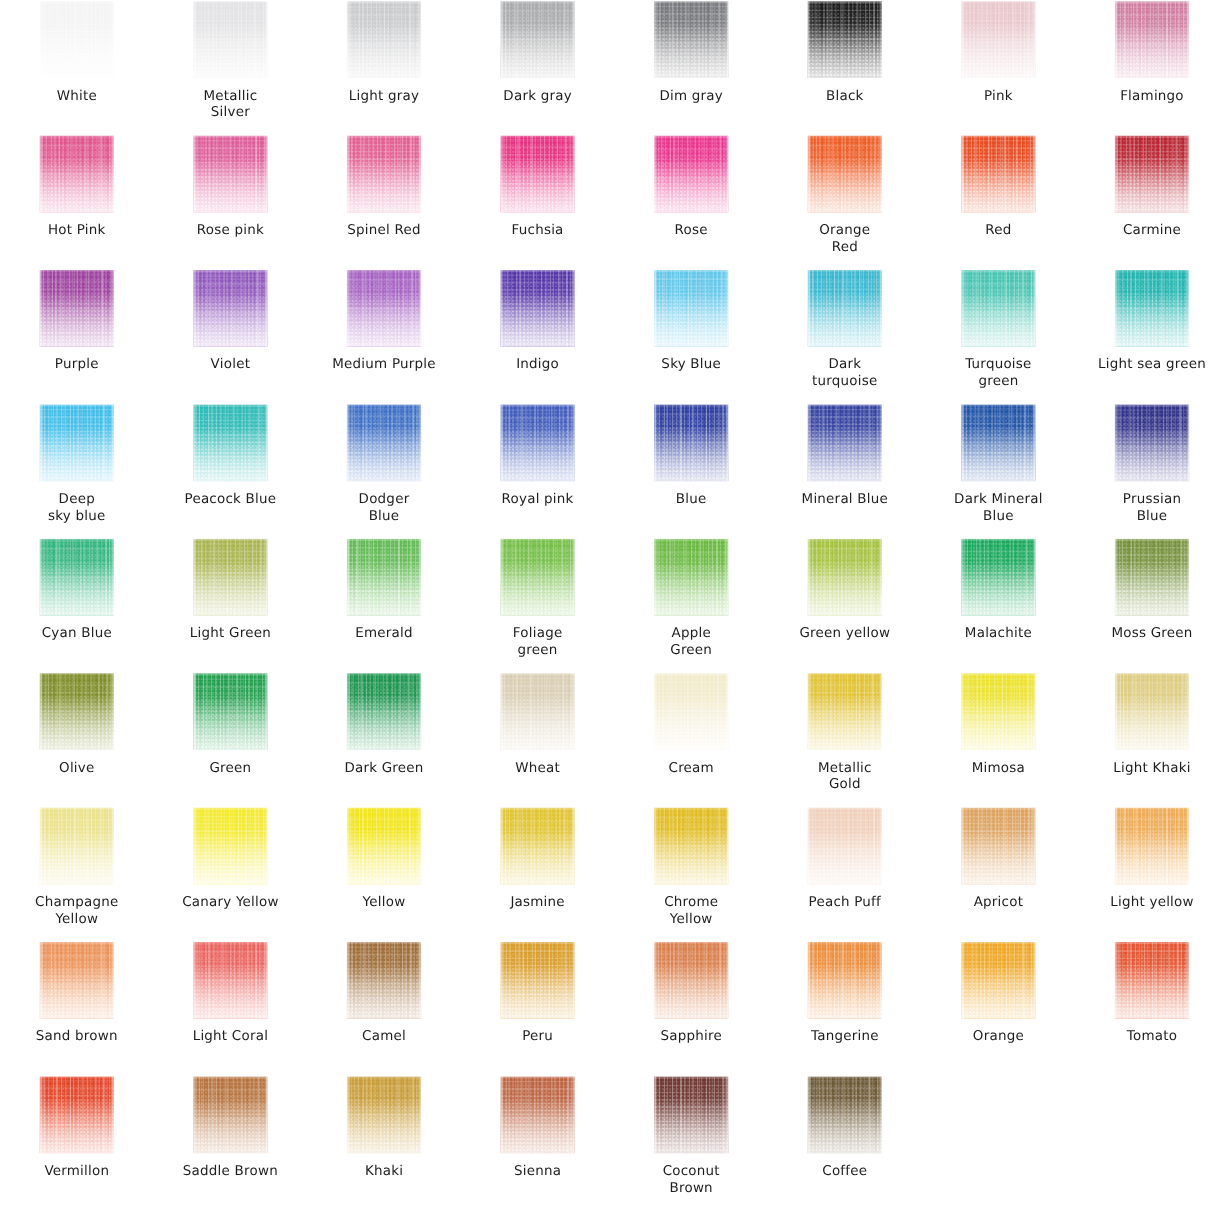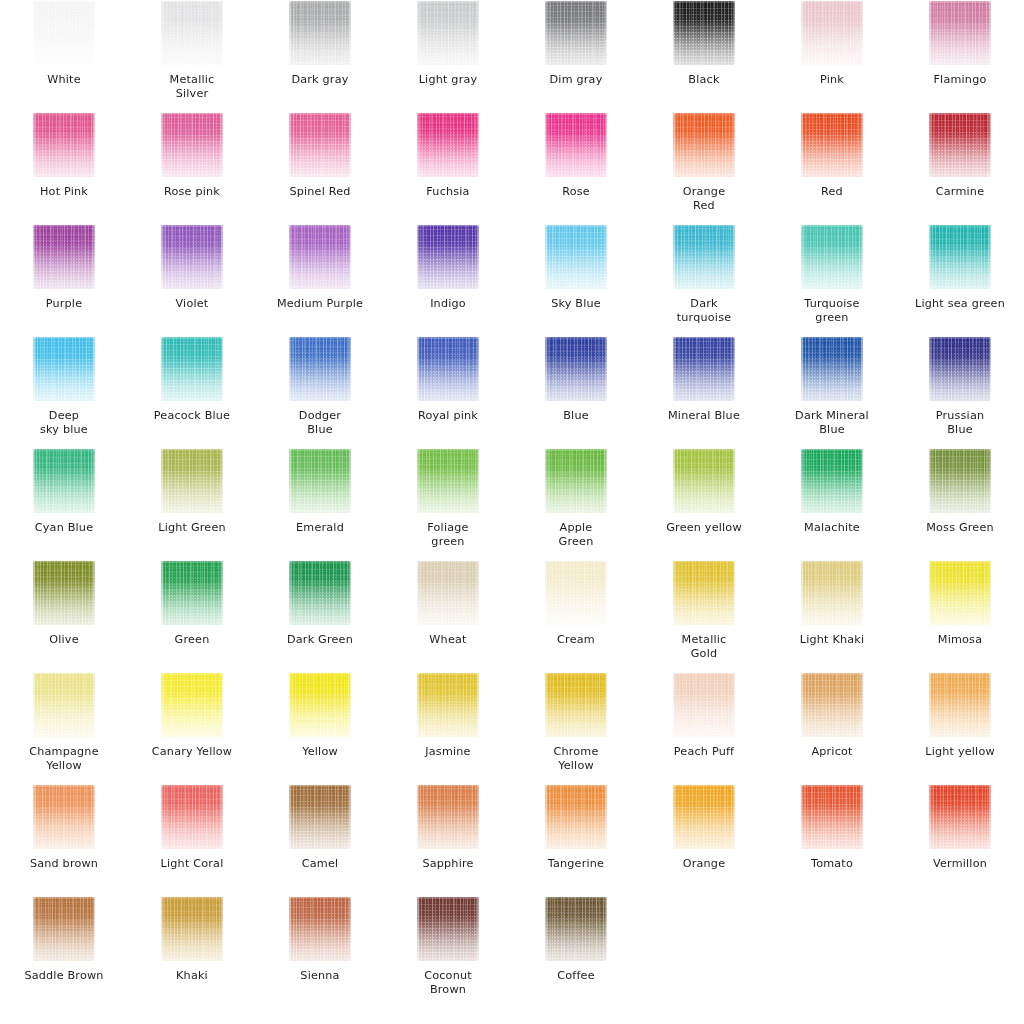--- a/index.html
+++ b/index.html
@@ -167,40 +167,40 @@
           <div class="chip-grain" style="background-position: 1px 0px, 3px 0px, 0px 2px;"></div>
           <div class="chip-fade"></div>
           <div class="chip-speckle"></div>
           <div class="chip-edge"></div>
         </div>
         <div class="swatch-label">Metallic
 Silver</div>
       </div>
       <div class="swatch-cell">
         <div class="swatch-chip">
+          <div class="chip-base" style="background: rgb(201, 202, 204);"></div>
+          <div class="chip-grain" style="background-position: 2px 0px, 6px 0px, 0px 4px;"></div>
+          <div class="chip-fade"></div>
+          <div class="chip-speckle"></div>
+          <div class="chip-edge"></div>
+        </div>
+        <div class="swatch-label">Light gray</div>
+      </div>
+      <div class="swatch-cell">
+        <div class="swatch-chip">
           <div class="chip-base" style="background: rgb(168, 169, 171);"></div>
           <div class="chip-grain" style="background-position: 3px 0px, 9px 0px, 0px 1px;"></div>
           <div class="chip-fade"></div>
           <div class="chip-speckle"></div>
           <div class="chip-edge"></div>
         </div>
         <div class="swatch-label">Dark gray</div>
       </div>
       <div class="swatch-cell">
         <div class="swatch-chip">
-          <div class="chip-base" style="background: rgb(201, 202, 204);"></div>
-          <div class="chip-grain" style="background-position: 2px 0px, 6px 0px, 0px 4px;"></div>
-          <div class="chip-fade"></div>
-          <div class="chip-speckle"></div>
-          <div class="chip-edge"></div>
-        </div>
-        <div class="swatch-label">Light gray</div>
-      </div>
-      <div class="swatch-cell">
-        <div class="swatch-chip">
           <div class="chip-base" style="background: rgb(118, 119, 122);"></div>
           <div class="chip-grain" style="background-position: 4px 0px, 1px 0px, 0px 3px;"></div>
           <div class="chip-fade"></div>
           <div class="chip-speckle"></div>
           <div class="chip-edge"></div>
         </div>
         <div class="swatch-label">Dim gray</div>
       </div>
       <div class="swatch-cell">
         <div class="swatch-chip">
@@ -617,40 +617,40 @@
           <div class="chip-grain" style="background-position: 4px 0px, 6px 0px, 0px 2px;"></div>
           <div class="chip-fade"></div>
           <div class="chip-speckle"></div>
           <div class="chip-edge"></div>
         </div>
         <div class="swatch-label">Metallic
 Gold</div>
       </div>
       <div class="swatch-cell">
         <div class="swatch-chip">
+          <div class="chip-base" style="background: rgb(236, 226, 41);"></div>
+          <div class="chip-grain" style="background-position: 5px 0px, 9px 0px, 0px 4px;"></div>
+          <div class="chip-fade"></div>
+          <div class="chip-speckle"></div>
+          <div class="chip-edge"></div>
+        </div>
+        <div class="swatch-label">Mimosa</div>
+      </div>
+      <div class="swatch-cell">
+        <div class="swatch-chip">
           <div class="chip-base" style="background: rgb(221, 203, 125);"></div>
           <div class="chip-grain" style="background-position: 6px 0px, 1px 0px, 0px 1px;"></div>
           <div class="chip-fade"></div>
           <div class="chip-speckle"></div>
           <div class="chip-edge"></div>
         </div>
         <div class="swatch-label">Light Khaki</div>
       </div>
       <div class="swatch-cell">
         <div class="swatch-chip">
-          <div class="chip-base" style="background: rgb(236, 226, 41);"></div>
-          <div class="chip-grain" style="background-position: 5px 0px, 9px 0px, 0px 4px;"></div>
-          <div class="chip-fade"></div>
-          <div class="chip-speckle"></div>
-          <div class="chip-edge"></div>
-        </div>
-        <div class="swatch-label">Mimosa</div>
-      </div>
-      <div class="swatch-cell">
-        <div class="swatch-chip">
           <div class="chip-base" style="background: rgb(235, 226, 138);"></div>
           <div class="chip-grain" style="background-position: 0px 0px, 4px 0px, 0px 3px;"></div>
           <div class="chip-fade"></div>
           <div class="chip-speckle"></div>
           <div class="chip-edge"></div>
         </div>
         <div class="swatch-label">Champagne
 Yellow</div>
       </div>
       <div class="swatch-cell">
@@ -749,20 +749,30 @@
           <div class="chip-base" style="background: rgb(158, 108, 56);"></div>
           <div class="chip-grain" style="background-position: 3px 0px, 1px 0px, 0px 3px;"></div>
           <div class="chip-fade"></div>
           <div class="chip-speckle"></div>
           <div class="chip-edge"></div>
         </div>
         <div class="swatch-label">Camel</div>
       </div>
       <div class="swatch-cell">
         <div class="swatch-chip">
+          <div class="chip-base" style="background: rgb(217, 156, 40);"></div>
+          <div class="chip-grain" style="background-position: 4px 0px, 4px 0px, 0px 0px;"></div>
+          <div class="chip-fade"></div>
+          <div class="chip-speckle"></div>
+          <div class="chip-edge"></div>
+        </div>
+        <div class="swatch-label">Peru</div>
+      </div>
+      <div class="swatch-cell">
+        <div class="swatch-chip">
           <div class="chip-base" style="background: rgb(217, 124, 71);"></div>
           <div class="chip-grain" style="background-position: 5px 0px, 7px 0px, 0px 2px;"></div>
           <div class="chip-fade"></div>
           <div class="chip-speckle"></div>
           <div class="chip-edge"></div>
         </div>
         <div class="swatch-label">Sapphire</div>
       </div>
       <div class="swatch-cell">
         <div class="swatch-chip">

